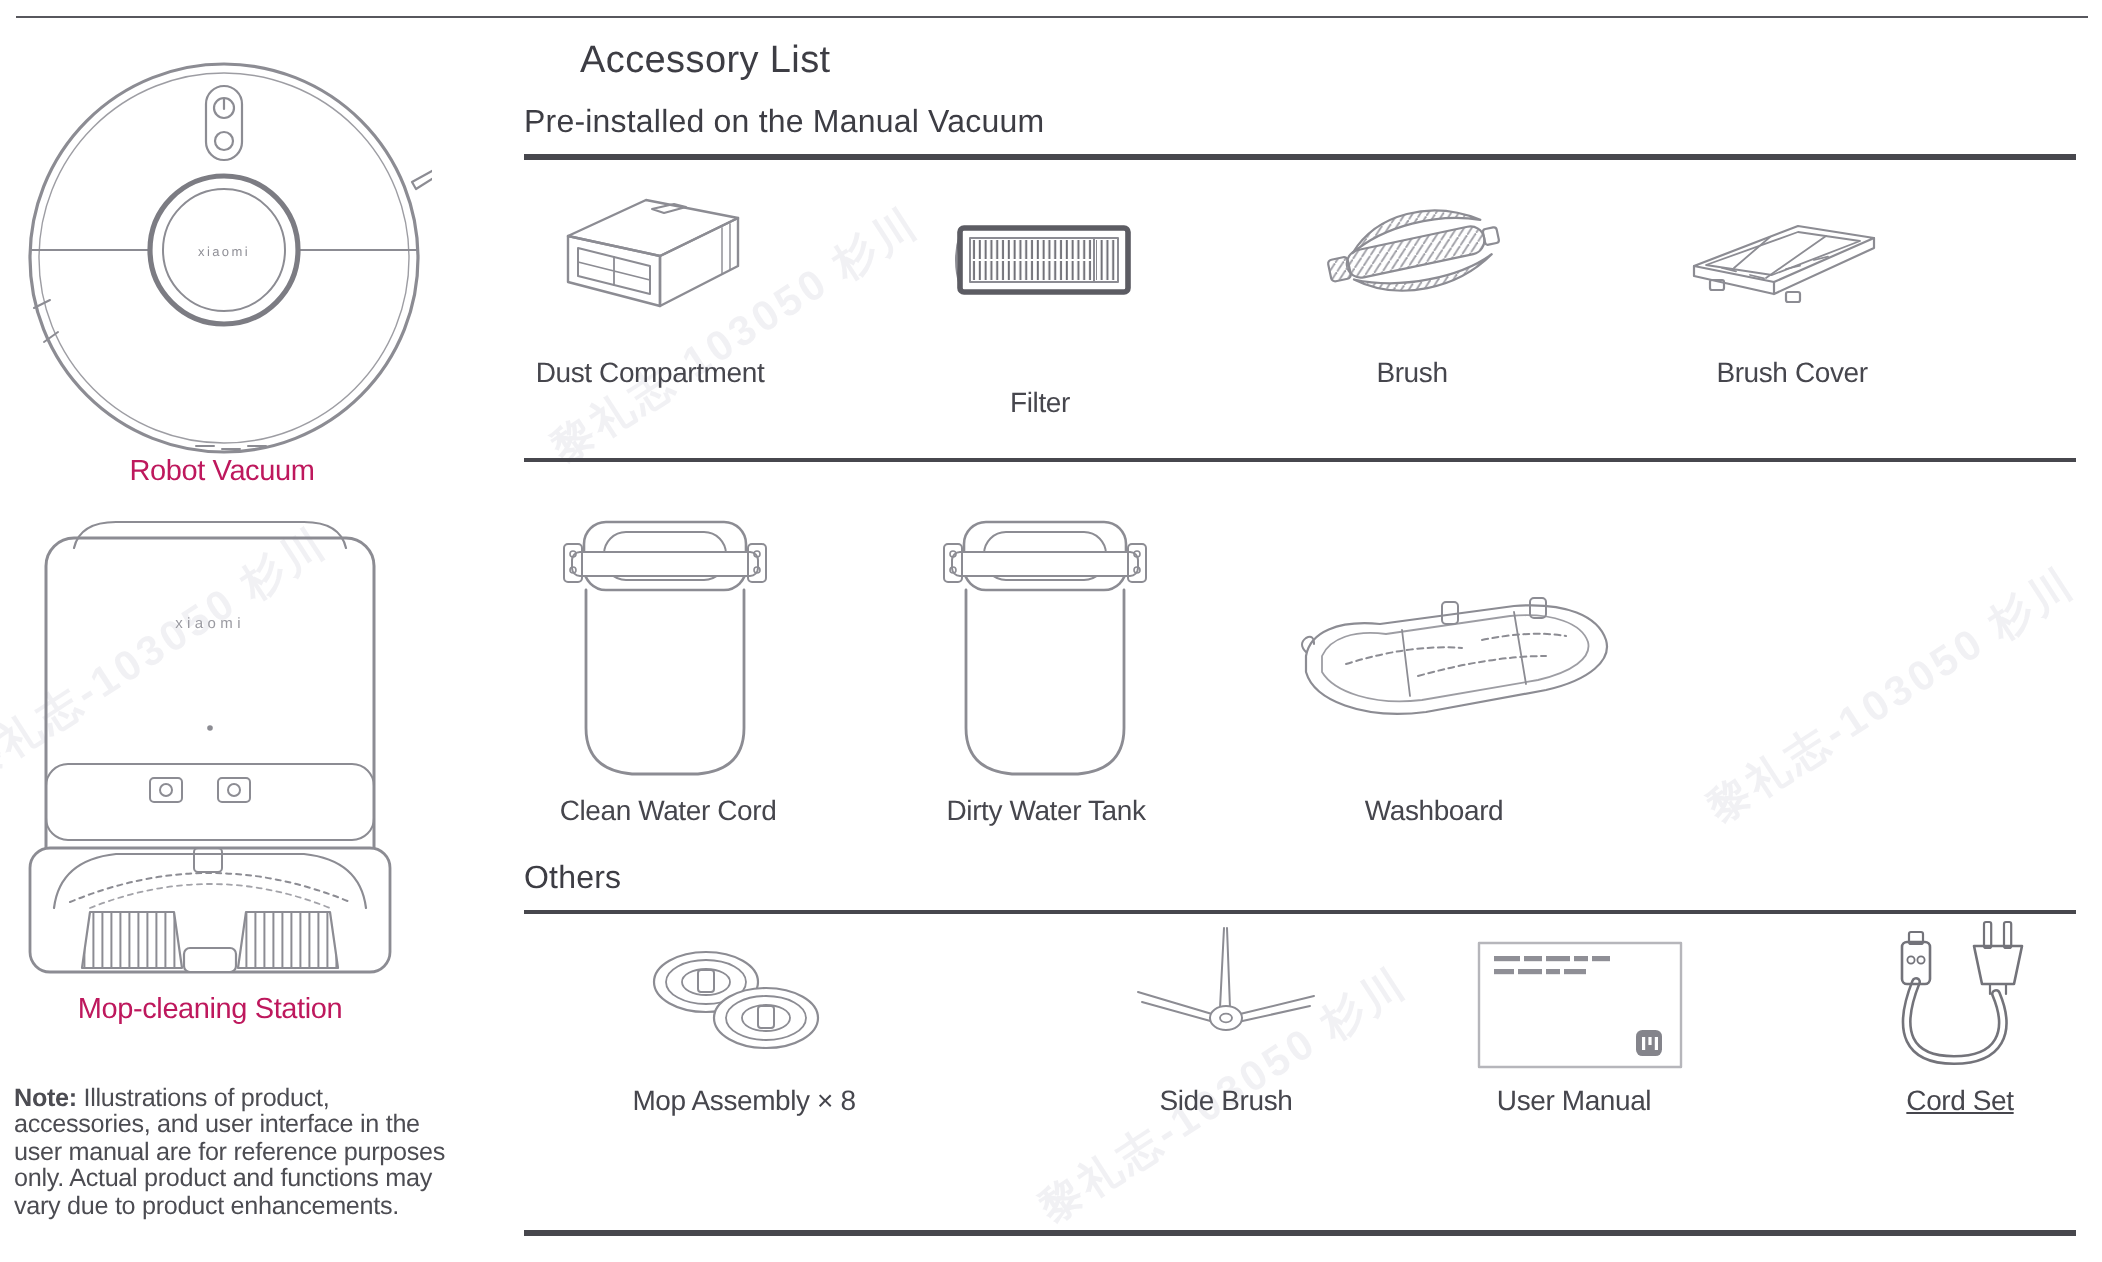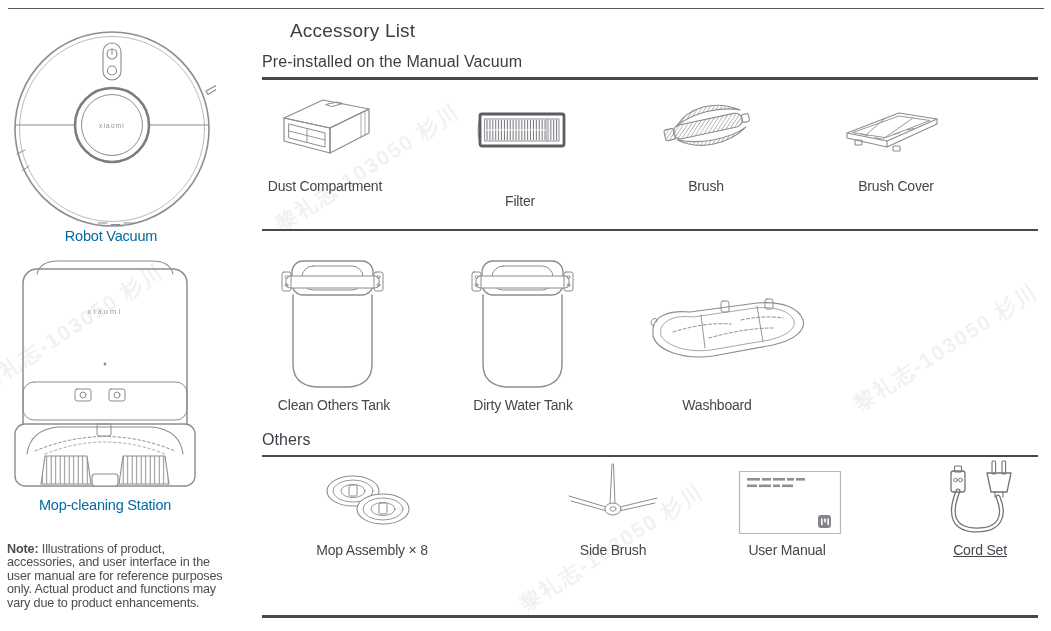--- a/index.html
+++ b/index.html
@@ -4,21 +4,21 @@
 <style>
   html,body { margin:0; padding:0; background:#ffffff; }
   .page { position:relative; width:1051px; height:631px; background:#fff; overflow:hidden;
           font-family:"Liberation Sans", sans-serif; color:#46464d; }
   .abs { position:absolute; }
   .ctr { transform:translateX(-50%); white-space:nowrap; text-align:center; }
   .title { font-size:19px; color:#3d3d44; letter-spacing:0.2px; }
   .heading { font-size:16px; color:#3d3d44; letter-spacing:0.1px; }
   .rule { background:#47474d; }
   .item-label { font-size:14px; color:#46464d; letter-spacing:-0.2px; }
-  .fig-label { font-size:14.5px; color:#0369a1; letter-spacing:-0.2px; }
+  .fig-label { font-size:14.5px; color:#be185d; letter-spacing:-0.2px; }
   .note-left { font-size:12.6px; line-height:13.4px; color:#4c4c52; letter-spacing:-0.15px; width:224px; }
   .note-bottom { font-size:13.5px; color:#45454b; letter-spacing:-0.1px; white-space:nowrap; }
   .bold { font-weight:bold; }
   .wm { font-size:21px; font-weight:600; letter-spacing:2px; color:rgba(80,80,110,0.08);
         transform:rotate(-33deg); transform-origin:left center; white-space:nowrap; }
 </style>
 </head>
 <body>
 
 <svg width="0" height="0" style="position:absolute">
@@ -184,21 +184,21 @@
       <path d="M28,34 Q60,24 86,26" stroke-dasharray="3 2.2" stroke-width="1"></path>
       <path d="M64,40 Q100,30 128,30" stroke-dasharray="3 2.2" stroke-width="1"></path>
       <path d="M96,22 Q120,17 138,20" stroke-dasharray="3 2.2" stroke-width="1"></path>
       <path d="M56,17 L60,50 M112,8 L118,44" stroke-width="0.9"></path>
       <rect x="76" y="3" width="8" height="11" rx="2" stroke-width="1"></rect>
       <rect x="120" y="1" width="8" height="10" rx="2" stroke-width="1"></rect>
       <path d="M8,28 Q4,24 8,21 Q12,19 12,24" stroke-width="1"></path>
     </g>
   </svg>
 
-  <div class="abs ctr item-label" style="left:334px; top:397px;">Clean Others Tank</div>
+  <div class="abs ctr item-label" style="left:334px; top:397px;">Clean Water Cord</div>
   <div class="abs ctr item-label" style="left:523px; top:397px;">Dirty Water Tank</div>
   <div class="abs ctr item-label" style="left:717px; top:397px;">Washboard</div>
 
   <div class="abs heading" style="left:262px; top:431px;">Others</div>
   <div class="abs rule" style="left:262px; top:455px; width:776px; height:2px;"></div>
 
   <svg class="abs" style="left:315px; top:470px;" width="100" height="58" viewBox="0 0 100 58">
     <g stroke="#8c8c93" fill="none" stroke-width="1.1" stroke-linecap="round" stroke-linejoin="round">
       <ellipse cx="38" cy="21" rx="26" ry="15"></ellipse>
       <ellipse cx="38" cy="21" rx="20" ry="11" stroke-width="0.9"></ellipse>

